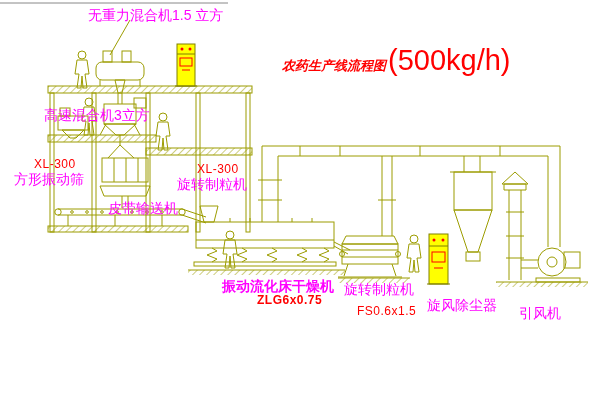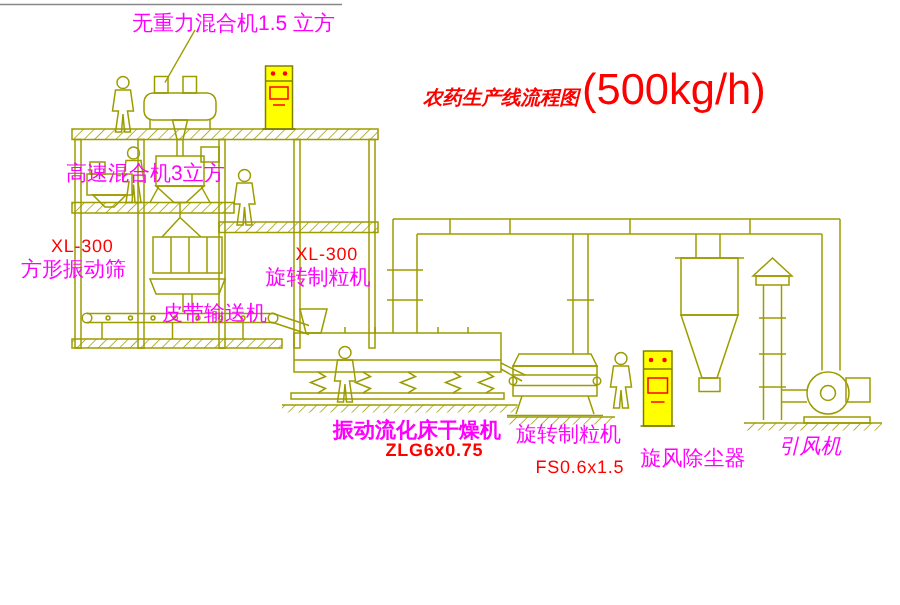--- a/index.html
+++ b/index.html
@@ -227,15 +227,15 @@
 
   <div class="lbl" style="left:108px;top:203px;">皮带输送机</div>
 
   <div class="lbl" style="left:222px;top:281px;font-weight:bold;">振动流化床干燥机</div>
   <div class="model" style="left:237px;top:294px;font-weight:bold;">ZLG6x0.75</div>
 
   <div class="lbl" style="left:344px;top:284px;">旋转制粒机</div>
   <div class="model" style="left:337px;top:305px;">FS0.6x1.5</div>
 
   <div class="lbl" style="left:427px;top:288px;margin-top:12px;">旋风除尘器</div>
-  <div class="lbl" style="left:519px;top:292px;font-style:italic;">引风机</div>
+  <div class="lbl" style="left:519px;top:308px;">引风机</div>
 
 </div>
 
 </body></html>

